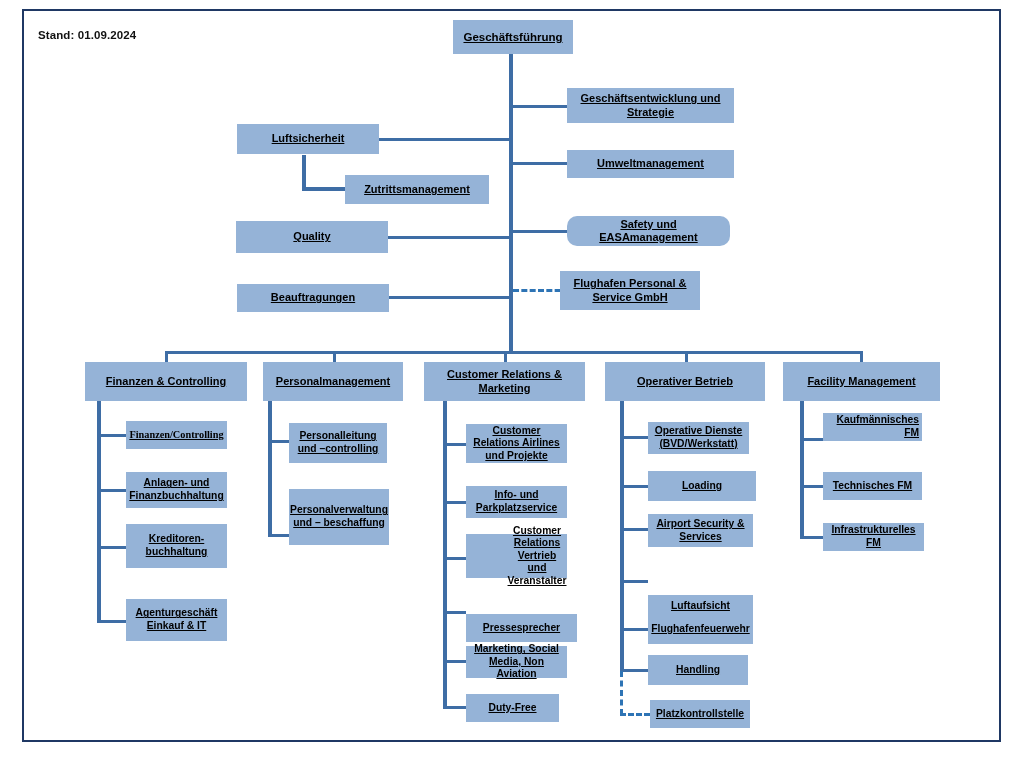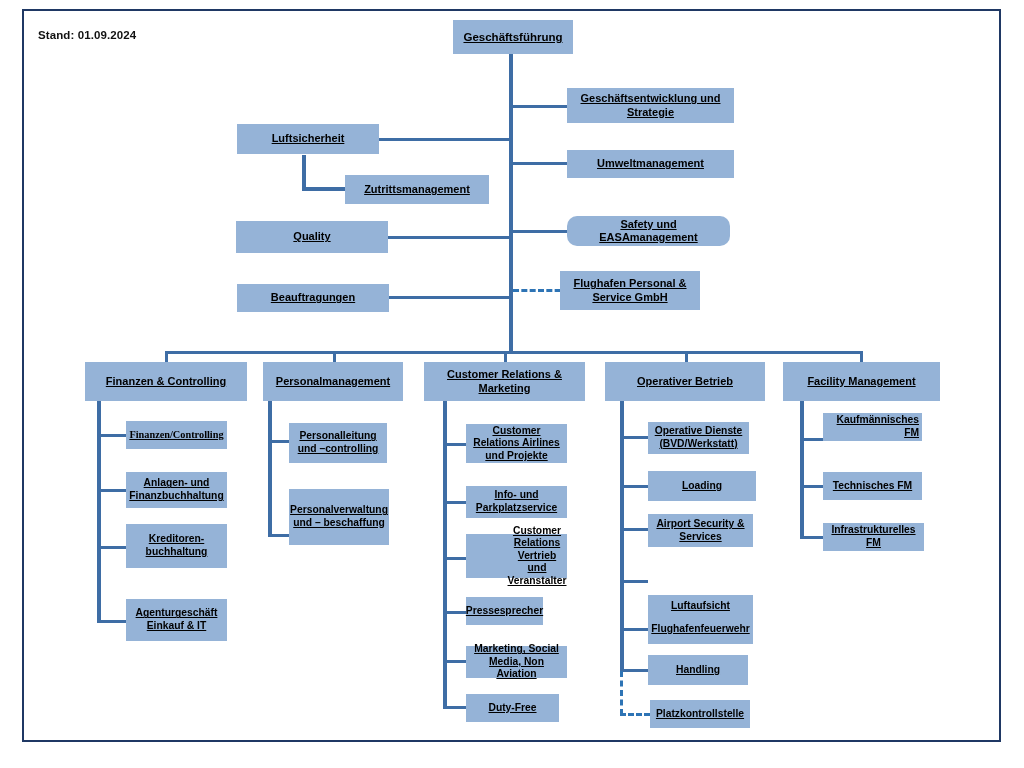--- a/index.html
+++ b/index.html
@@ -205,21 +205,21 @@
 
   <div class="box leaf" style="left:466px; top:424px; width:101px; height:39px;">
     <span>Customer Relations Airlines und Projekte</span>
   </div>
   <div class="box leaf" style="left:466px; top:486px; width:101px; height:32px;">
     <span>Info- und Parkplatzservice</span>
   </div>
   <div class="box leaf" style="left:466px; top:534px; width:101px; height:44px;padding-left:44px;">
     <span>Customer Relations Vertrieb und Veranstalter</span>
   </div>
-  <div class="box leaf" style="left:466px; top:597px; width:77px; height:28px;">
+  <div class="box leaf" style="left:466px; top:614px; width:111px; height:28px;">
     <span>Pressesprecher</span>
   </div>
   <div class="box leaf" style="left:466px; top:646px; width:101px; height:32px;">
     <span>Marketing, Social Media, Non Aviation</span>
   </div>
   <div class="box leaf" style="left:466px; top:694px; width:93px; height:28px;">
     <span>Duty-Free</span>
   </div>
 
   <div class="box leaf" style="left:648px; top:422px; width:101px; height:32px;">

